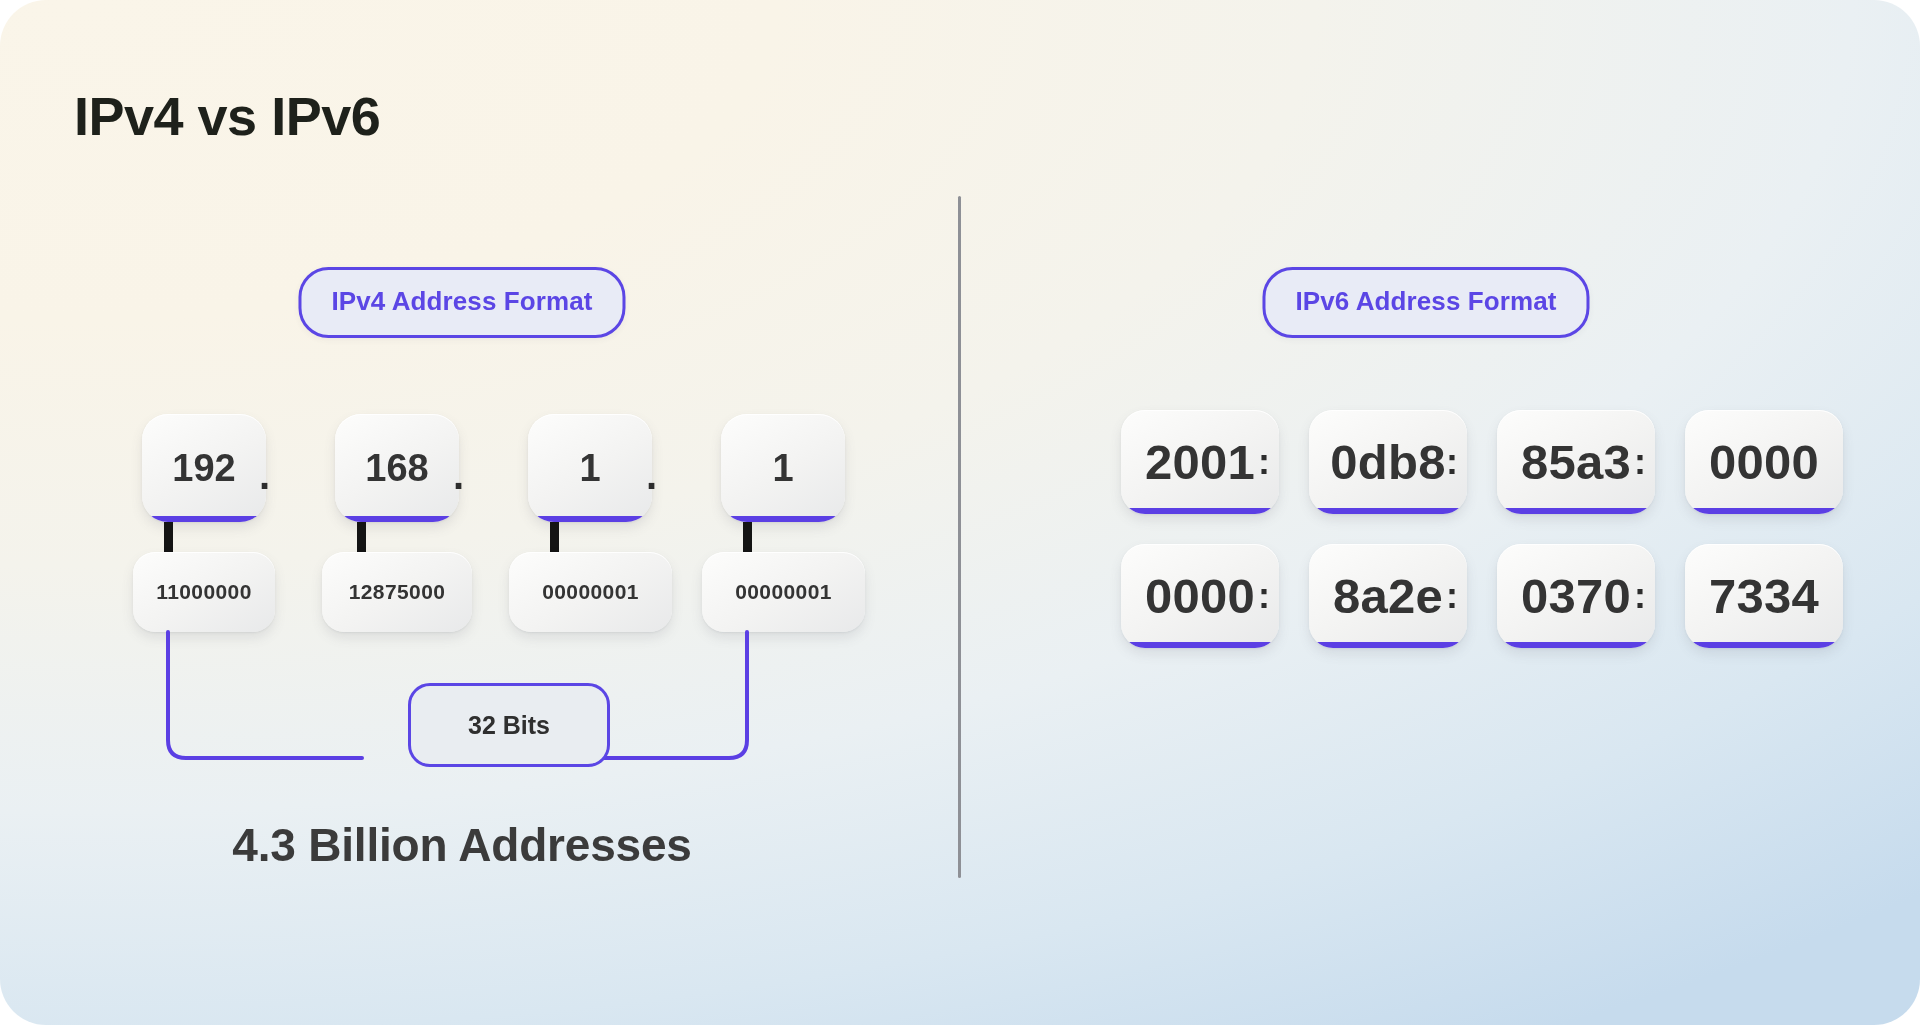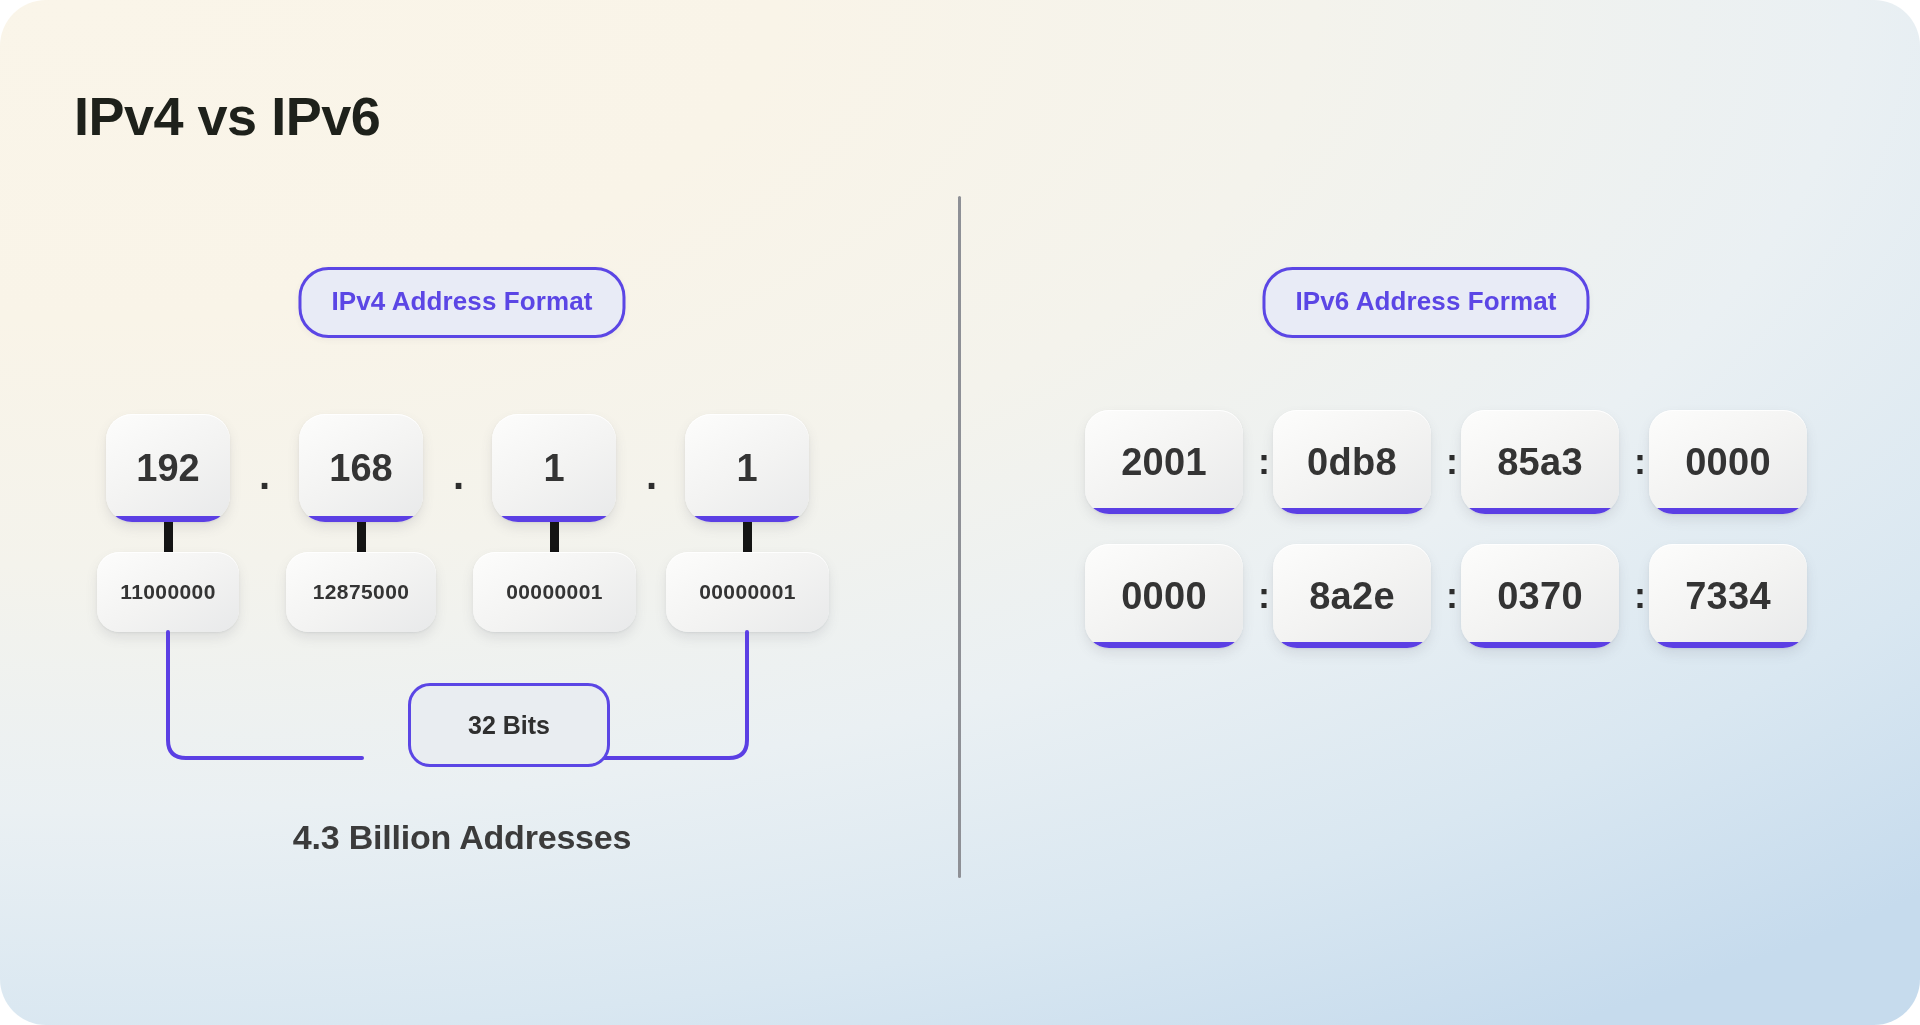--- a/index.html
+++ b/index.html
@@ -79,20 +79,21 @@
     background: linear-gradient(150deg, #fdfdfc 0%, #f3f3f2 52%, #e8e9ea 100%);
     box-shadow:
       0 6px 12px rgba(90,95,110,0.13),
       0 1px 2px rgba(90,95,110,0.10),
       inset 0 1px 0 rgba(255,255,255,0.9);
     display: flex;
     align-items: center;
     justify-content: center;
     color: #343434;
     overflow: hidden;
+    margin-left: 36px;
   }
   .chip::after {
     content: "";
     position: absolute;
     left: 0; right: 0; bottom: 0;
     height: 6px;
     background: #5b3fe4;
   }
   .chip.no-underline::after { display: none; }
 
@@ -131,21 +132,21 @@
     font-weight: 600;
     letter-spacing: 0.4px;
     top: 552px;
   }
 
   
   .hextet {
     width: 158px;
     height: 104px;
     border-radius: 24px;
-    font-size: 38px;
+    font-size: 49px;
     font-weight: 700;
     letter-spacing: 0.3px;
   }
   .hextet.row1 { top: 410px; }
   .hextet.row2 { top: 544px; }
   .colon-sep {
     position: absolute;
     font-size: 36px;
     font-weight: 700;
     color: #2d2d2d;
@@ -176,21 +177,21 @@
     justify-content: center;
     white-space: nowrap;
   }
   #bits-ipv4 { left: 462px; top: 683px; width: 202px; height: 84px; margin-left: 47px; }
 
   
   .total-label {
     position: absolute;
     transform: translateX(-50%);
     top: 818px;
-    font-size: 34px;
+    font-size: 46px;
     font-weight: 700;
     letter-spacing: -0.2px;
     color: #3b3b3b;
     white-space: nowrap;
   }
   #total-ipv4 { left: 462px; }
 </style>
 </head>
 <body>
 

